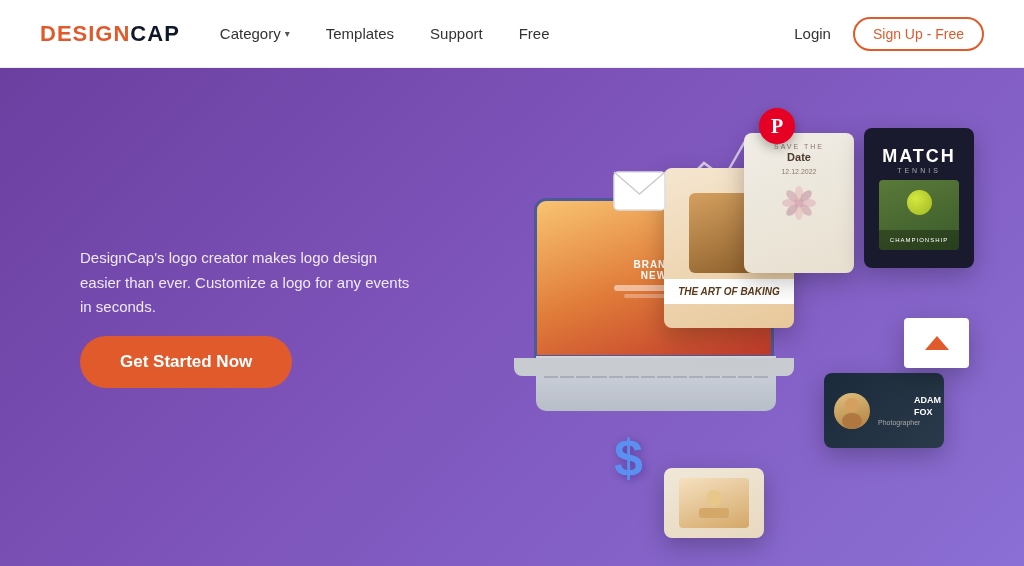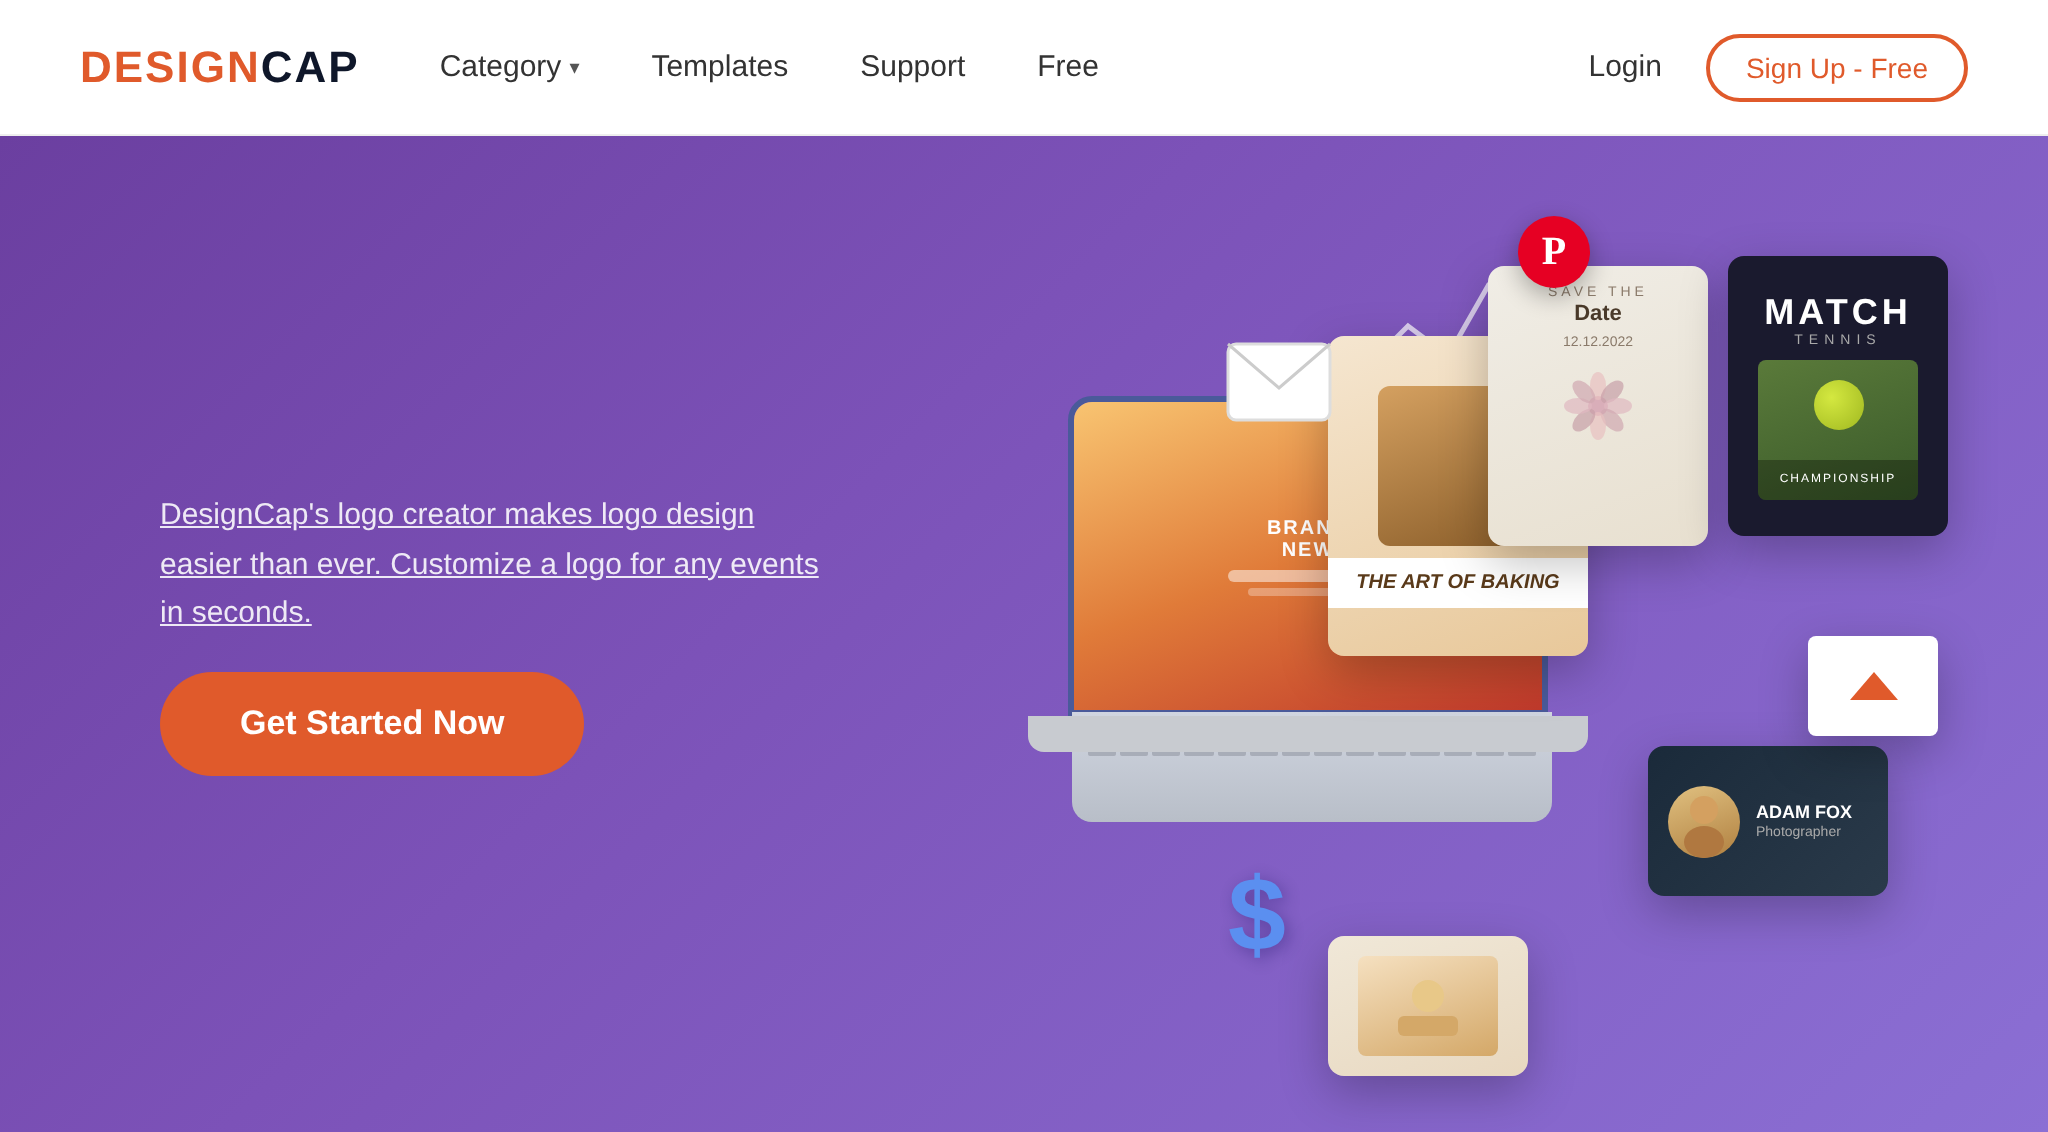--- a/index.html
+++ b/index.html
@@ -89,21 +89,20 @@
       color: #fff;
       line-height: 1.25;
       margin-bottom: 24px;
     }
     .hero-desc {
       font-size: 15px;
       color: rgba(255,255,255,0.88);
       line-height: 1.65;
       margin-bottom: 16px;
       max-width: 330px;
-      text-decoration: underline;
     }
     .cta-btn {
       background: #e05a2b;
       color: #fff;
       border: none;
       border-radius: 30px;
       padding: 16px 40px;
       font-size: 17px;
       font-weight: 600;
       cursor: pointer;
@@ -330,20 +329,21 @@
       flex-shrink: 0;
       position: relative;
       overflow: hidden;
     }
     .adam-text { flex: 1; }
     .adam-name {
       font-size: 9px;
       font-weight: 700;
       color: #fff;
       line-height: 1.3;
+      margin-left: 36px;
     }
     .adam-title-text {
       font-size: 7px;
       color: #aaa;
     }
 
     
     .card-phone {
       width: 100px;
       height: 70px;

